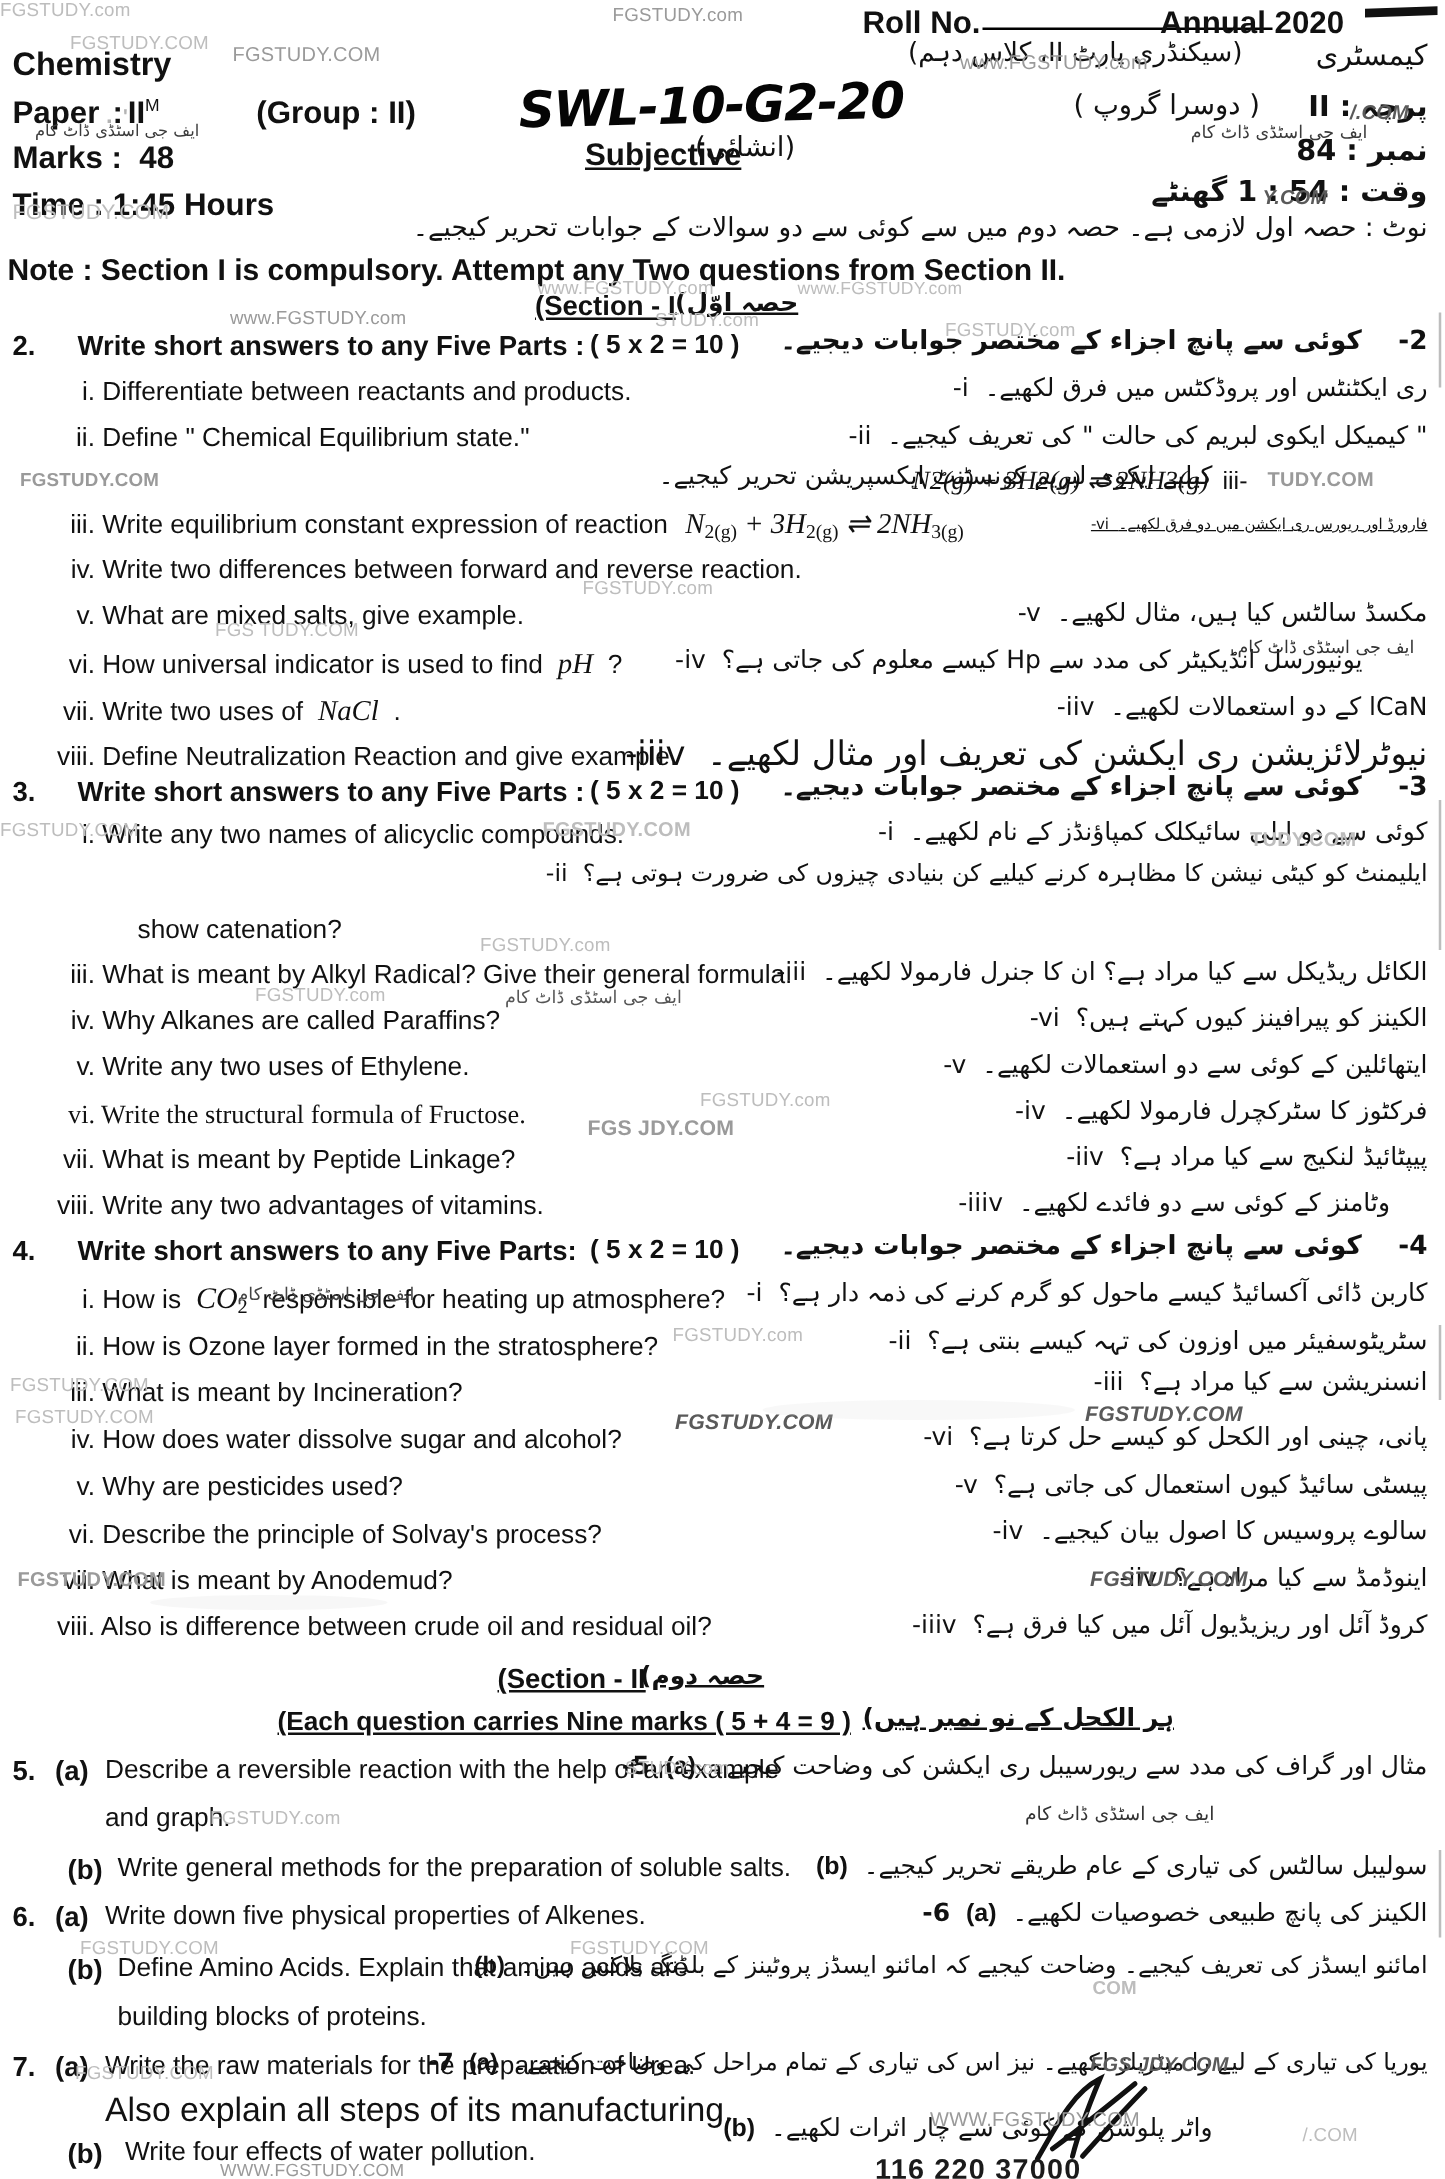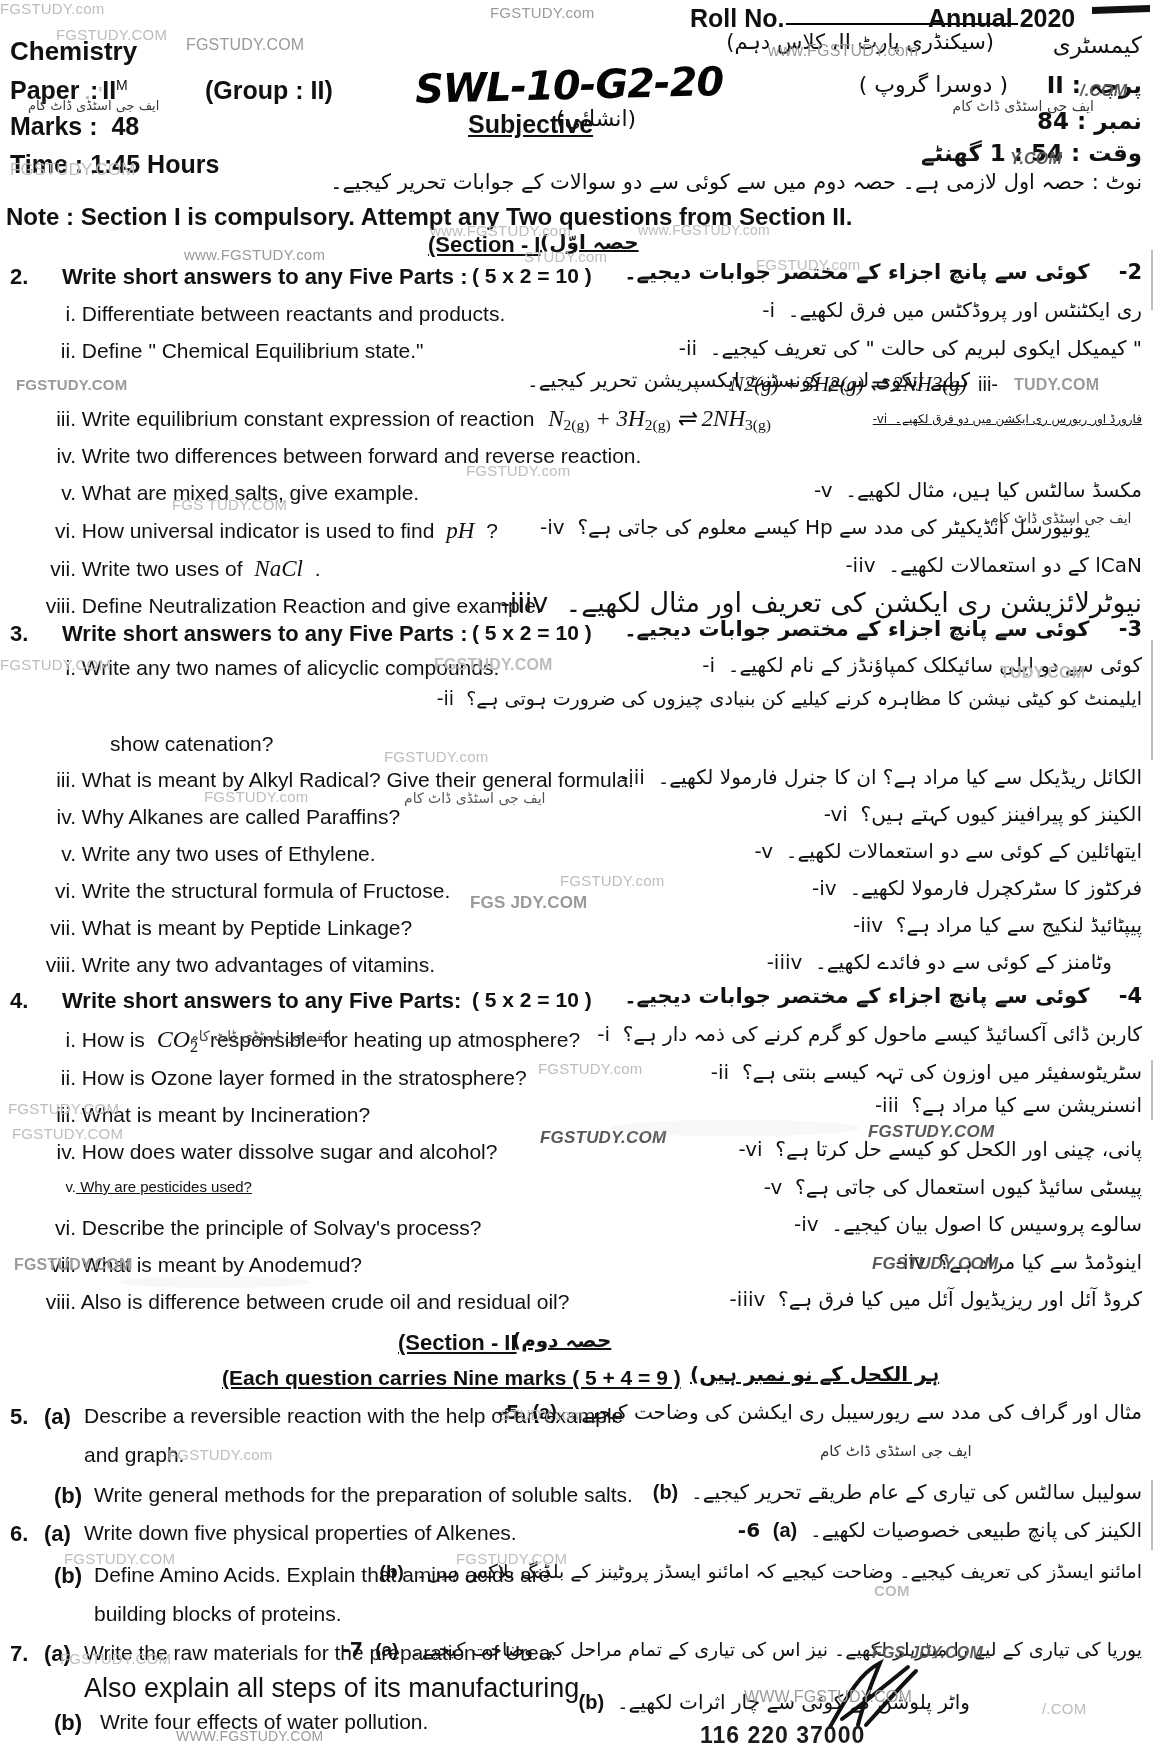--- a/index.html
+++ b/index.html
@@ -192,21 +192,21 @@
     <span>What is meant by Alkyl Radical? Give their general formula.</span>
   </div>
   <div class="row en" style="left:42px;top:805px;font-size:21px;">
     <span class="rom" style="width:34px;">iv.</span>
     <span>Why Alkanes are called Paraffins?</span>
   </div>
   <div class="row en" style="left:46px;top:842px;font-size:21px;">
     <span class="rom" style="width:30px;">v.</span>
     <span>Write any two uses of Ethylene.</span>
   </div>
-  <div class="row en" style="left:42px;top:879px;font-size:21px;">
+  <div class="row en" style="left:42px;top:879px;font-size:21px;font-family:Liberation Serif, serif;">
     <span class="rom" style="width:34px;">vi.</span>
     <span>Write the structural formula of Fructose.</span>
   </div>
   <div class="row en" style="left:40px;top:916px;font-size:21px;">
     <span class="rom" style="width:36px;">vii.</span>
     <span>What is meant by Peptide Linkage?</span>
   </div>
   <div class="row en" style="left:32px;top:953px;font-size:21px;">
     <span class="rom" style="width:44px;">viii.</span>
     <span>Write any two advantages of vitamins.</span>
@@ -255,21 +255,21 @@
     <span>How is Ozone layer formed in the stratosphere?</span>
   </div>
   <div class="row en" style="left:42px;top:1103px;font-size:21px;">
     <span class="rom" style="width:34px;">iii.</span>
     <span>What is meant by Incineration?</span>
   </div>
   <div class="row en" style="left:42px;top:1140px;font-size:21px;">
     <span class="rom" style="width:34px;">iv.</span>
     <span>How does water dissolve sugar and alcohol?</span>
   </div>
-  <div class="row en" style="left:46px;top:1178px;font-size:15px;text-decoration:underline;">
+  <div class="row en" style="left:46px;top:1178px;font-size:21px;">
     <span class="rom" style="width:30px;">v.</span>
     <span>Why are pesticides used?</span>
   </div>
   <div class="row en" style="left:42px;top:1216px;font-size:21px;">
     <span class="rom" style="width:34px;">vi.</span>
     <span>Describe the principle of Solvay's process?</span>
   </div>
   <div class="row en" style="left:40px;top:1253px;font-size:21px;">
     <span class="rom" style="width:36px;">vii.</span>
     <span>What is meant by Anodemud?</span>

